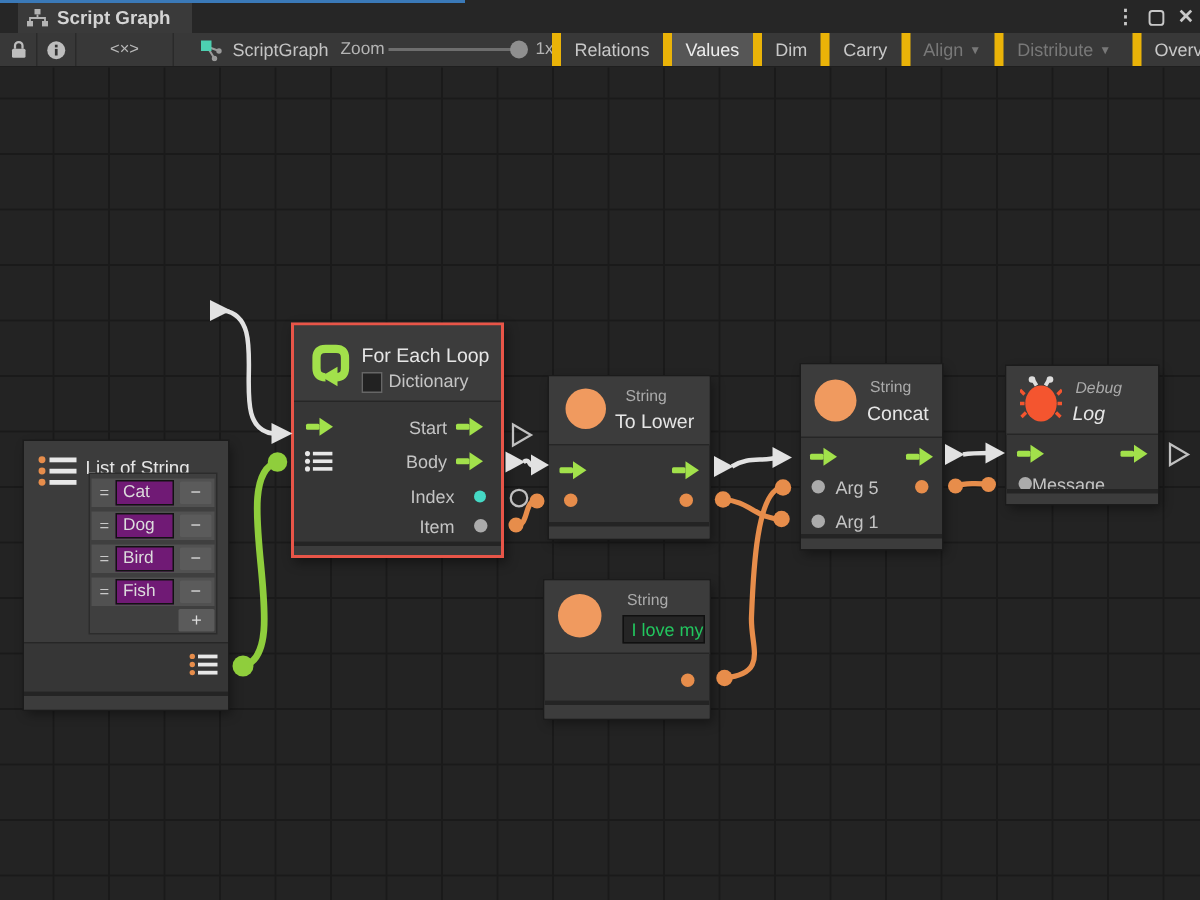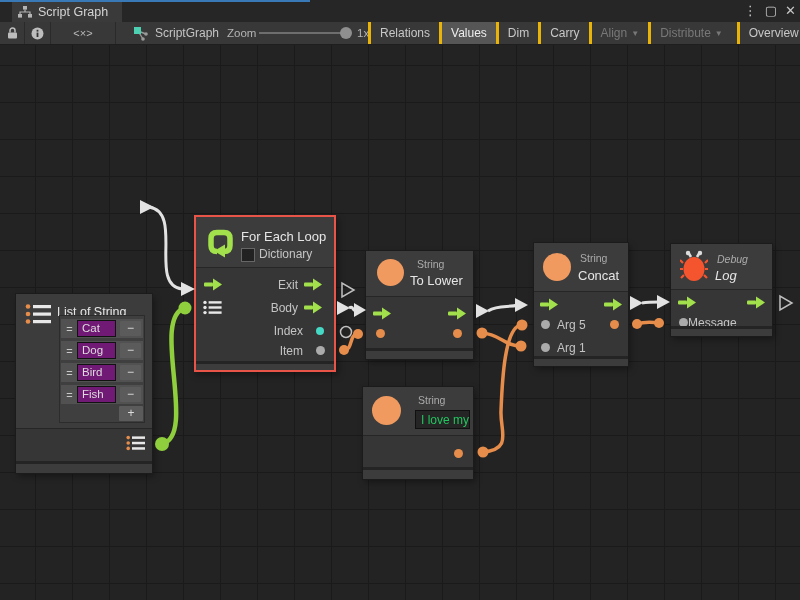--- a/index.html
+++ b/index.html
@@ -1,37 +1,37 @@
 <!DOCTYPE html>
 <html><head>
 <meta charset="utf-8">
 <style>
   * { margin:0; padding:0; box-sizing:content-box; }
   html,body { width:800px; height:600px; background:#222; overflow:hidden; }
   body { font-family:"Liberation Sans", sans-serif; -webkit-font-smoothing:antialiased; }
   #app { position:relative; width:800px; height:600px; background:#232323; overflow:hidden; }
 
   
-  #tabstrip { position:absolute; left:0; top:0; width:800px; height:28px; background:#262626; }
+  #tabstrip { position:absolute; left:0; top:0; width:800px; height:28px; background:#262626;font-weight:bold; }
   #focusline { position:absolute; left:0; top:0; width:310px; height:2px; background:#3A79B8; }
   #tab { position:absolute; left:12px; top:2px; height:20px; background:#3A3A3A; display:flex; align-items:center; padding:0 14px 0 6px; gap:6px; }
   #tab .tab-label { color:#D4D4D4; font-size:12.5px; }
   #wincontrols { position:absolute; right:4px; top:0; height:20px; display:flex; align-items:center; gap:8px; color:#C8C8C8; font-size:13px; }
   #wincontrols span { display:inline-block; text-align:center; cursor:default; }
 
   
   #toolbar { position:absolute; left:0; top:22px; width:800px; height:22px; background:#383838; border-bottom:1px solid #1E1E1E; font-size:12px; color:#C8C8C8; }
   .tcell { position:absolute; top:0; height:22px; display:flex; align-items:center; justify-content:center; border-right:1px solid #2A2A2A; }
   #graphname { position:absolute; left:133px; top:0; height:22px; display:flex; align-items:center; gap:6px; color:#C4C4C4; }
   #zoomlabel { position:absolute; left:227px; top:0; line-height:22px; color:#B4B4B4; font-size:11.5px; }
   #zoomtrack { position:absolute; left:259px; top:10px; width:87px; height:2px; background:#6E6E6E; }
   #zoomhandle { position:absolute; left:340px; top:5px; width:12px; height:12px; border-radius:50%; background:#8F8F8F; }
   #zoomvalue { position:absolute; left:357px; top:0; line-height:22px; color:#B4B4B4; font-size:11.5px; }
   #tbuttons { position:absolute; left:368px; top:0; right:0; height:22px; display:flex; }
-  .tbtn { height:22px; line-height:22px; padding:0 9px; border-left:3px solid #eab308; white-space:nowrap; cursor:default; }
+  .tbtn { height:22px; line-height:22px; padding:0 9px; border-left:6px solid #eab308; white-space:nowrap; cursor:default; }
   .tbtn.active { background:#565656; color:#EDEDED; }
   .tbtn.disabled { color:#787878; }
   .tbtn .dd { font-size:8px; margin-left:4px; vertical-align:1px; }
   .tbtn.gap { margin-left:5px; }
 
   
   #canvas { position:absolute; left:0; top:45px; width:800px; height:555px; background:#232323;
     background-image: linear-gradient(to right, #1A1A1A 1px, transparent 1px), linear-gradient(to bottom, #1A1A1A 1px, transparent 1px);
     background-size: 37px 37px, 37px 37px; background-position: 35px 0, 0 20px; }
 
@@ -192,21 +192,21 @@
         </svg>
         <div class="ntitle abs" style="left:45px;top:12px;">For Each Loop</div>
         <div class="checkbox" style="left:45px;top:31px;"></div>
         <div class="plabel abs" style="left:63px;top:30px;">Dictionary</div>
       </div>
 
       <svg class="abs" style="left:7px;top:61px;" width="20" height="13" viewBox="0 0 20 13">
         <rect x="1" y="4.5" width="9" height="4" rx="1" fill="#A2E14B"></rect>
           <polygon points="10,0.5 10,12.5 19,6.5" fill="#A2E14B"></polygon>
       </svg>
-      <div class="plabel abs" style="right:36px;top:61px;">Exit</div>
+      <div class="plabel abs" style="right:36px;top:61px;">Start</div>
       <svg class="abs" style="right:11px;top:61px;" width="20" height="13" viewBox="0 0 20 13">
         <rect x="1" y="4.5" width="9" height="4" rx="1" fill="#A2E14B"></rect>
           <polygon points="10,0.5 10,12.5 19,6.5" fill="#A2E14B"></polygon>
       </svg>
 
       <svg class="abs" style="left:7px;top:83px;" width="20" height="15" viewBox="0 0 20 15">
         <circle cx="2" cy="2.4" r="1.7" fill="#E8E8E8"></circle>
           <circle cx="2" cy="7.5" r="1.7" fill="#E8E8E8"></circle>
           <circle cx="2" cy="12.6" r="1.7" fill="#E8E8E8"></circle>
         <rect x="5.6" y="1.2" width="13" height="2.4" fill="#E8E8E8"></rect>

